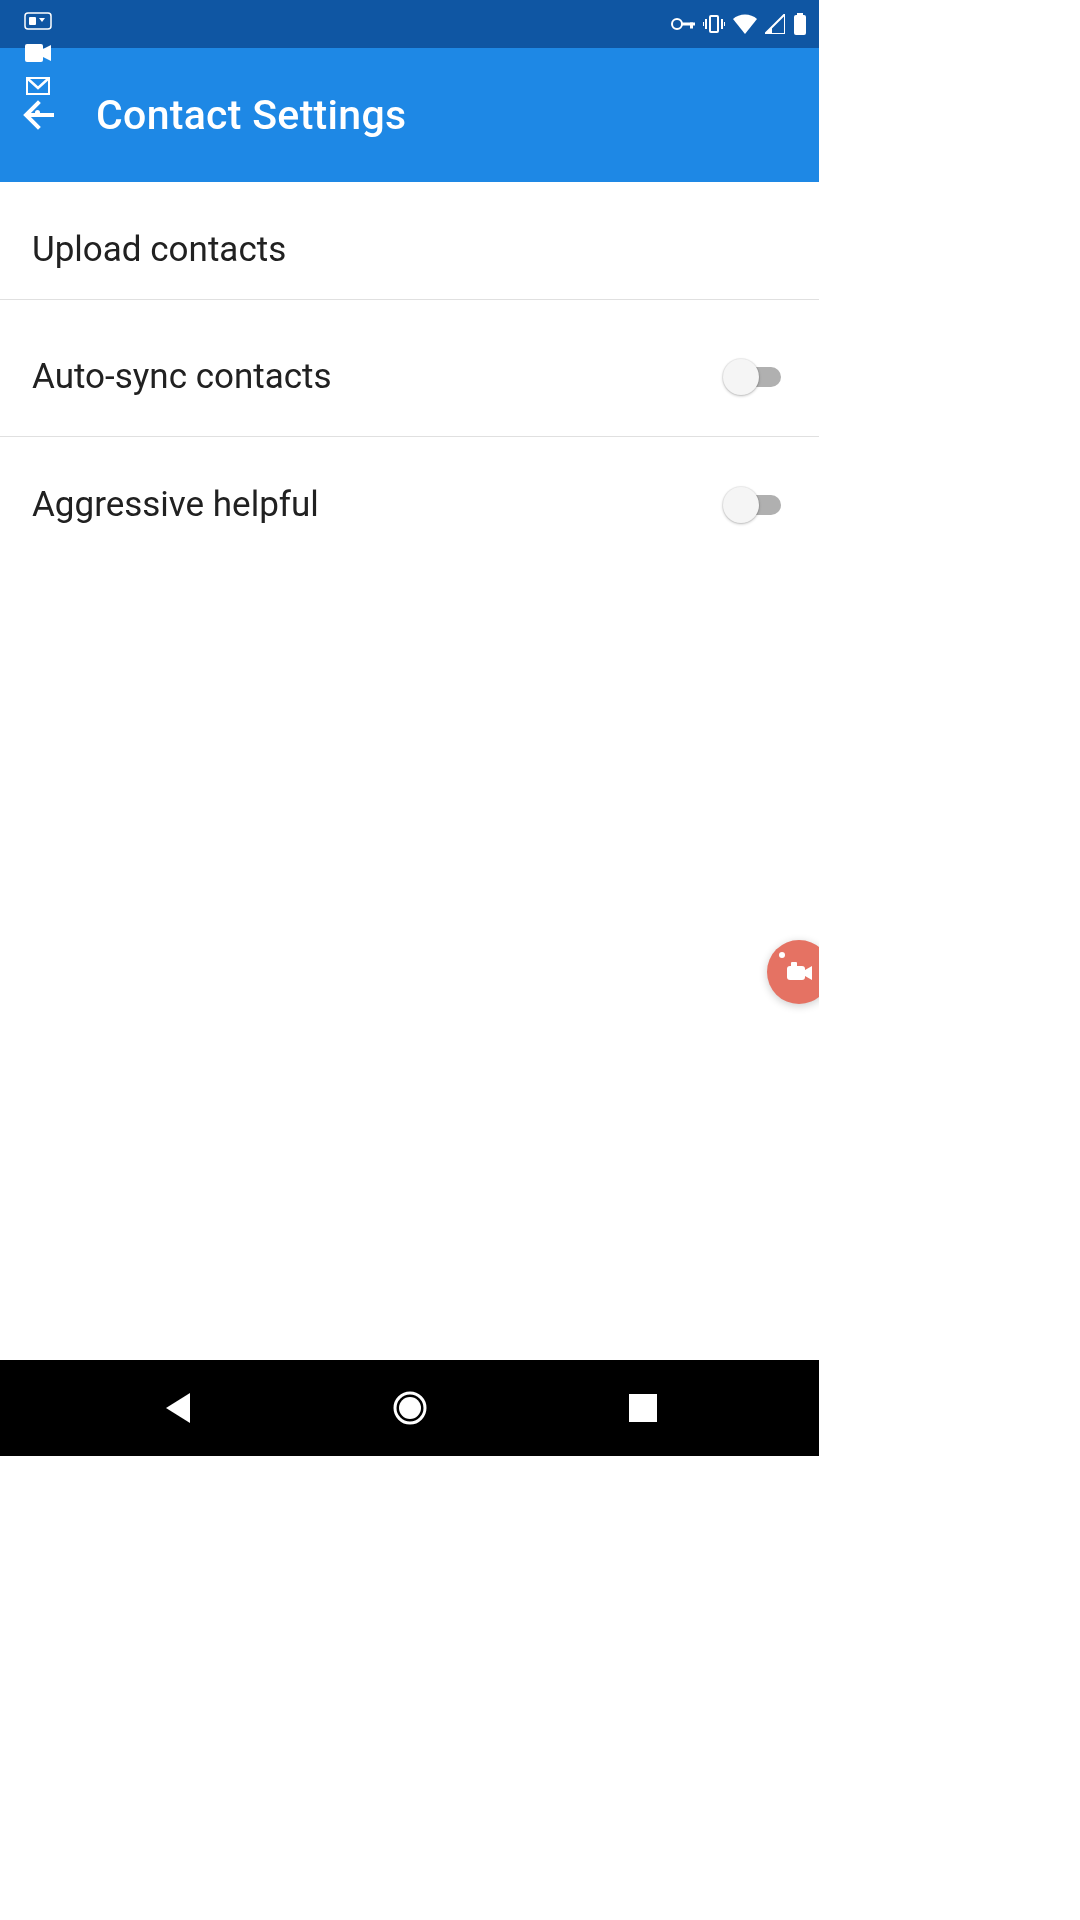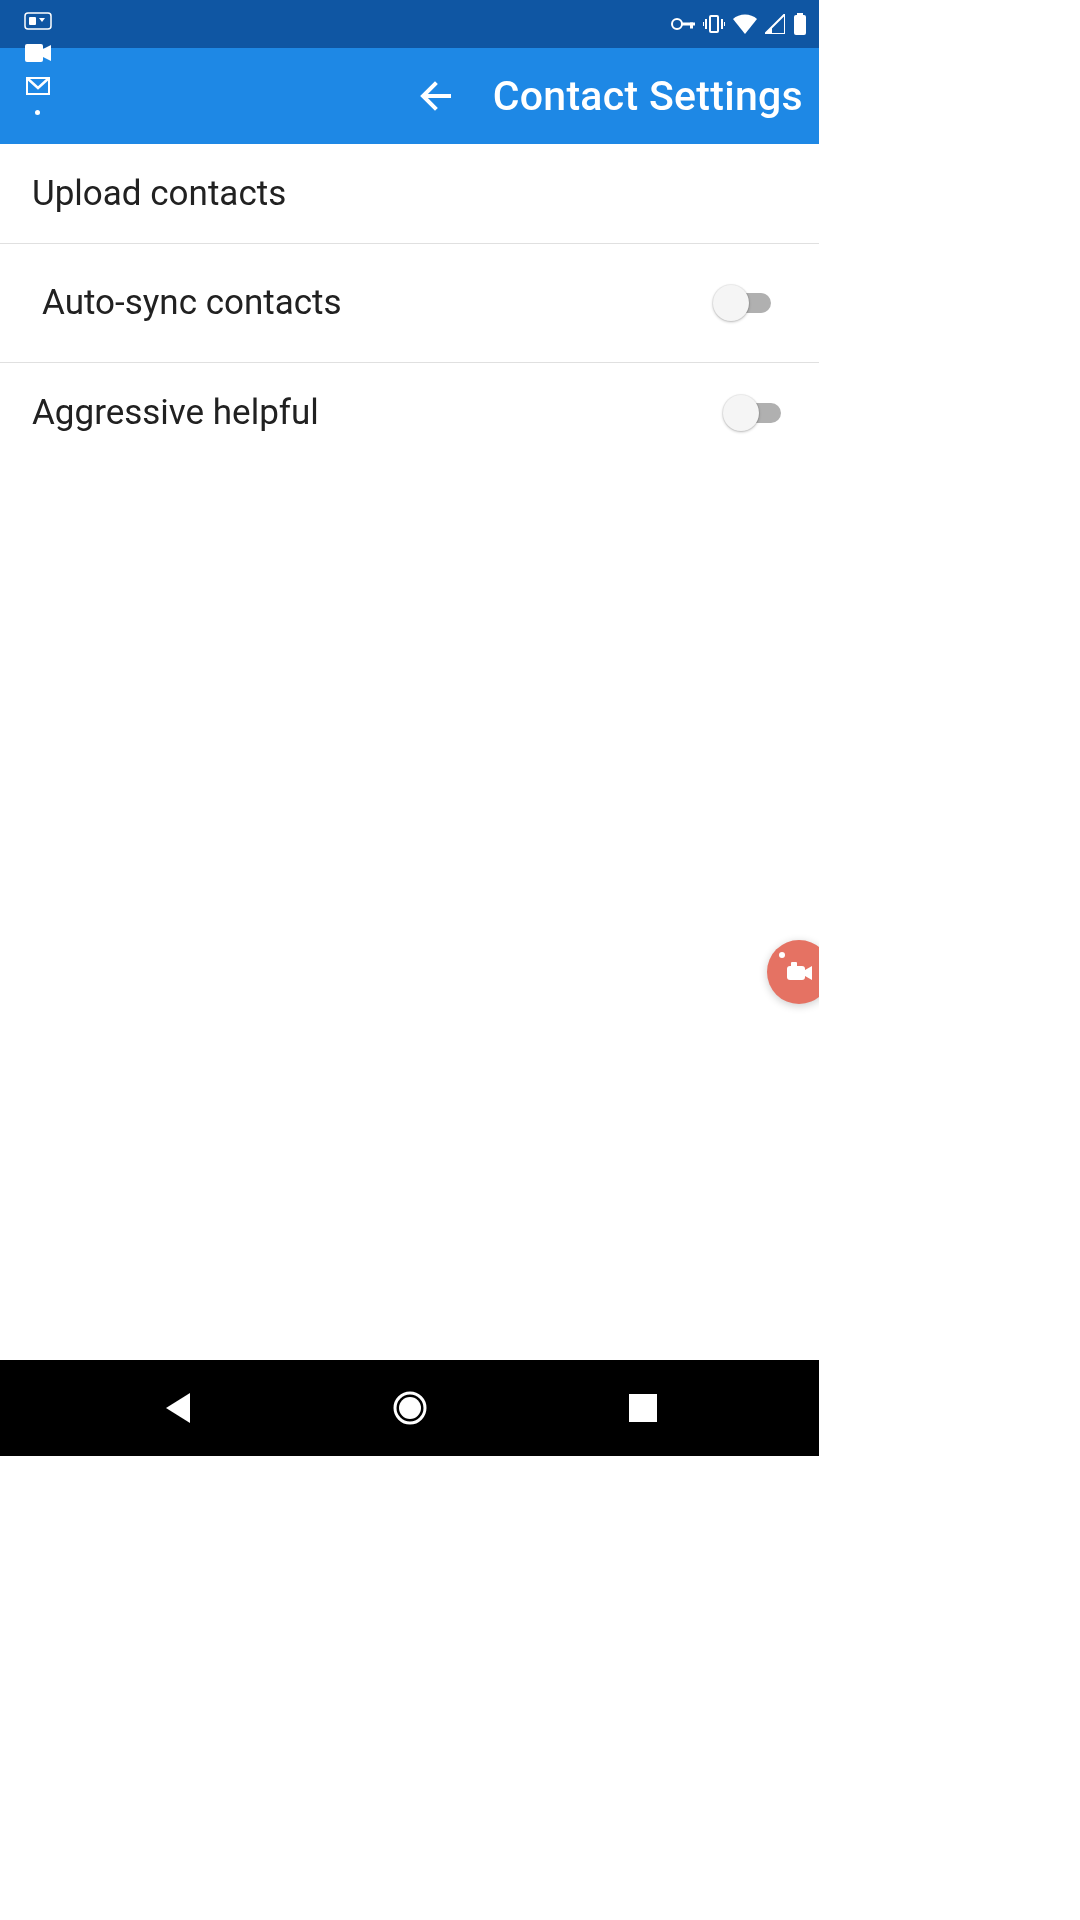--- a/index.html
+++ b/index.html
@@ -21,26 +21,25 @@
       color: #ffffff;
     }
     .status-left { display: flex; align-items: center; gap: 14px; flex-direction: column; }
     .status-right { display: flex; align-items: center; gap: 8px; }
     .status-time { font-size: 25px; font-weight: 500; letter-spacing: 0.5px; }
     .status-icon { display: flex; align-items: center; }
     .status-icon svg { display: block; }
     .status-dot { width: 5px; height: 5px; background: #ffffff; border-radius: 50%; }
 
     .app-bar {
-      height: 96px;
+      height: 134px;
       background: #1e88e5;
       display: flex;
       align-items: center;
       padding: 0 16px;
-      justify-content: flex-end;
     }
     .back-arrow {
       width: 48px; height: 48px;
       display: flex; align-items: center; justify-content: center;
       cursor: pointer;
       margin-right: 32px;
     }
     .app-title {
       color: #ffffff;
       font-size: 41px;
@@ -49,23 +48,24 @@
     }
 
     .content { background: #ffffff; }
     .setting-row {
       padding: 26px 32px;
       border-bottom: 1px solid #e0e0e0;
       display: flex;
       align-items: center;
       justify-content: center;
       min-height: 100px;
+      margin-top: 18px;
     }
     .setting-left { flex: 1; padding-right: 24px; }
-    .setting-row.no-sub { padding: 36px 42px; }
+    .setting-row.no-sub { padding: 36px 32px; }
     .setting-row:last-child { border-bottom: none; }
     .setting-title {
       font-size: 35px;
       color: #212121;
       line-height: 1.3;
     }
     .setting-subtitle {
       font-size: 30px;
       color: #858585;
       line-height: 1.35;

